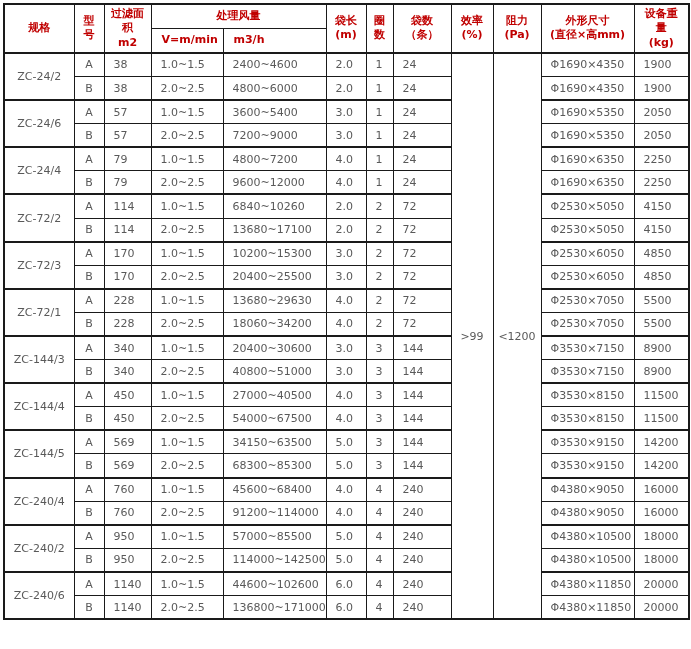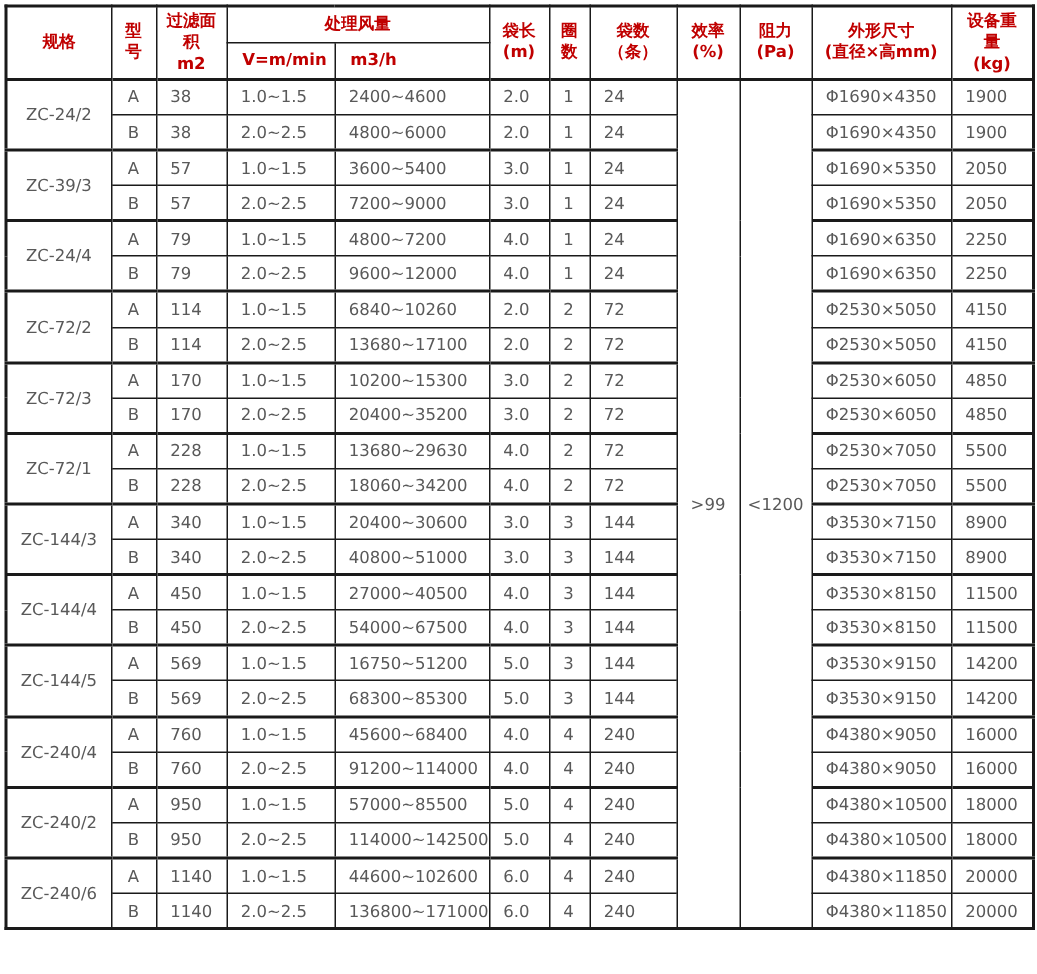--- a/index.html
+++ b/index.html
@@ -131,21 +131,21 @@
           <td>38</td>
           <td>2.0~2.5</td>
           <td>4800~6000</td>
           <td>2.0</td>
           <td>1</td>
           <td>24</td>
           <td>Φ1690×4350</td>
           <td>1900</td>
         </tr>
         <tr class="group-start">
-          <td class="center" rowspan="2">ZC-39/3</td>
+          <td class="center" rowspan="2">ZC-24/6</td>
           <td class="center">A</td>
           <td>57</td>
           <td>1.0~1.5</td>
           <td>3600~5400</td>
           <td>3.0</td>
           <td>1</td>
           <td>24</td>
           <td>Φ1690×5350</td>
           <td>2050</td>
         </tr>
@@ -215,21 +215,21 @@
           <td>3.0</td>
           <td>2</td>
           <td>72</td>
           <td>Φ2530×6050</td>
           <td>4850</td>
         </tr>
         <tr>
           <td class="center">B</td>
           <td>170</td>
           <td>2.0~2.5</td>
-          <td>20400~35200</td>
+          <td>20400~25500</td>
           <td>3.0</td>
           <td>2</td>
           <td>72</td>
           <td>Φ2530×6050</td>
           <td>4850</td>
         </tr>
         <tr class="group-start">
           <td class="center" rowspan="2">ZC-72/1</td>
           <td class="center">A</td>
           <td>228</td>
@@ -296,21 +296,21 @@
           <td>3</td>
           <td>144</td>
           <td>Φ3530×8150</td>
           <td>11500</td>
         </tr>
         <tr class="group-start">
           <td class="center" rowspan="2">ZC-144/5</td>
           <td class="center">A</td>
           <td>569</td>
           <td>1.0~1.5</td>
-          <td>16750~51200</td>
+          <td>34150~63500</td>
           <td>5.0</td>
           <td>3</td>
           <td>144</td>
           <td>Φ3530×9150</td>
           <td>14200</td>
         </tr>
         <tr>
           <td class="center">B</td>
           <td>569</td>
           <td>2.0~2.5</td>

